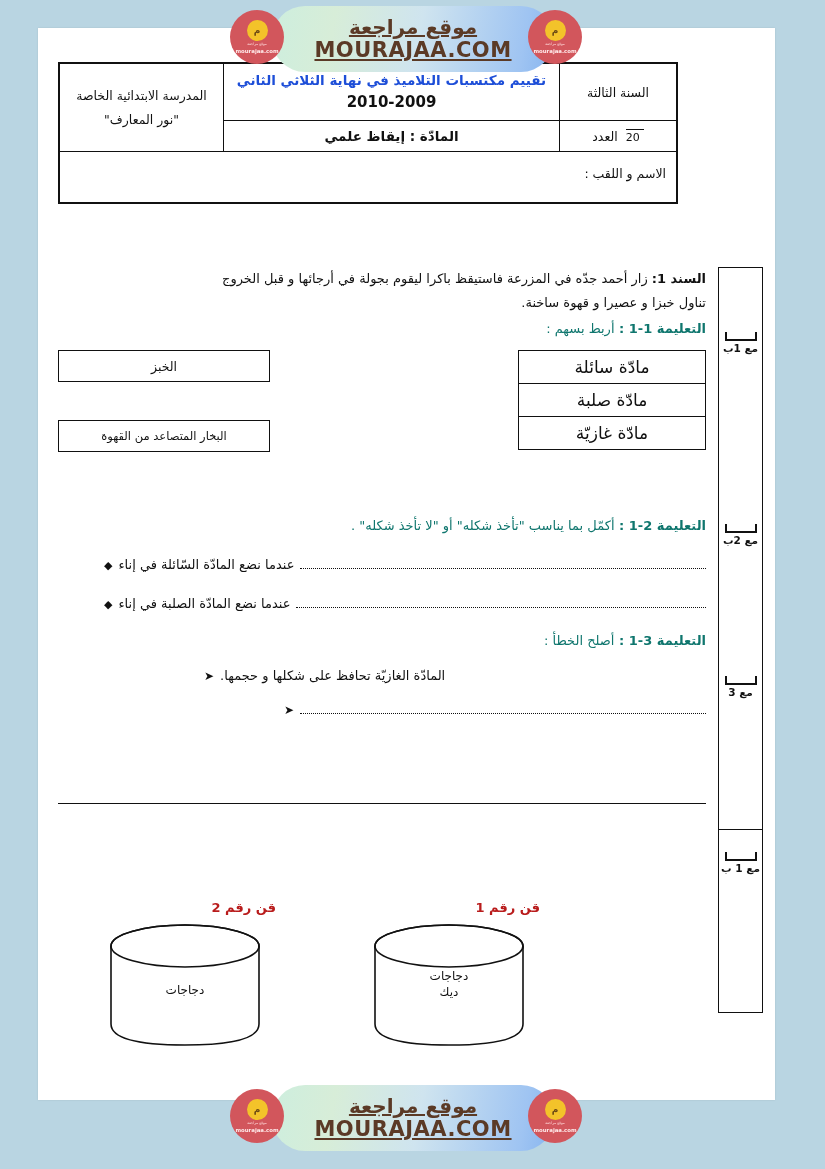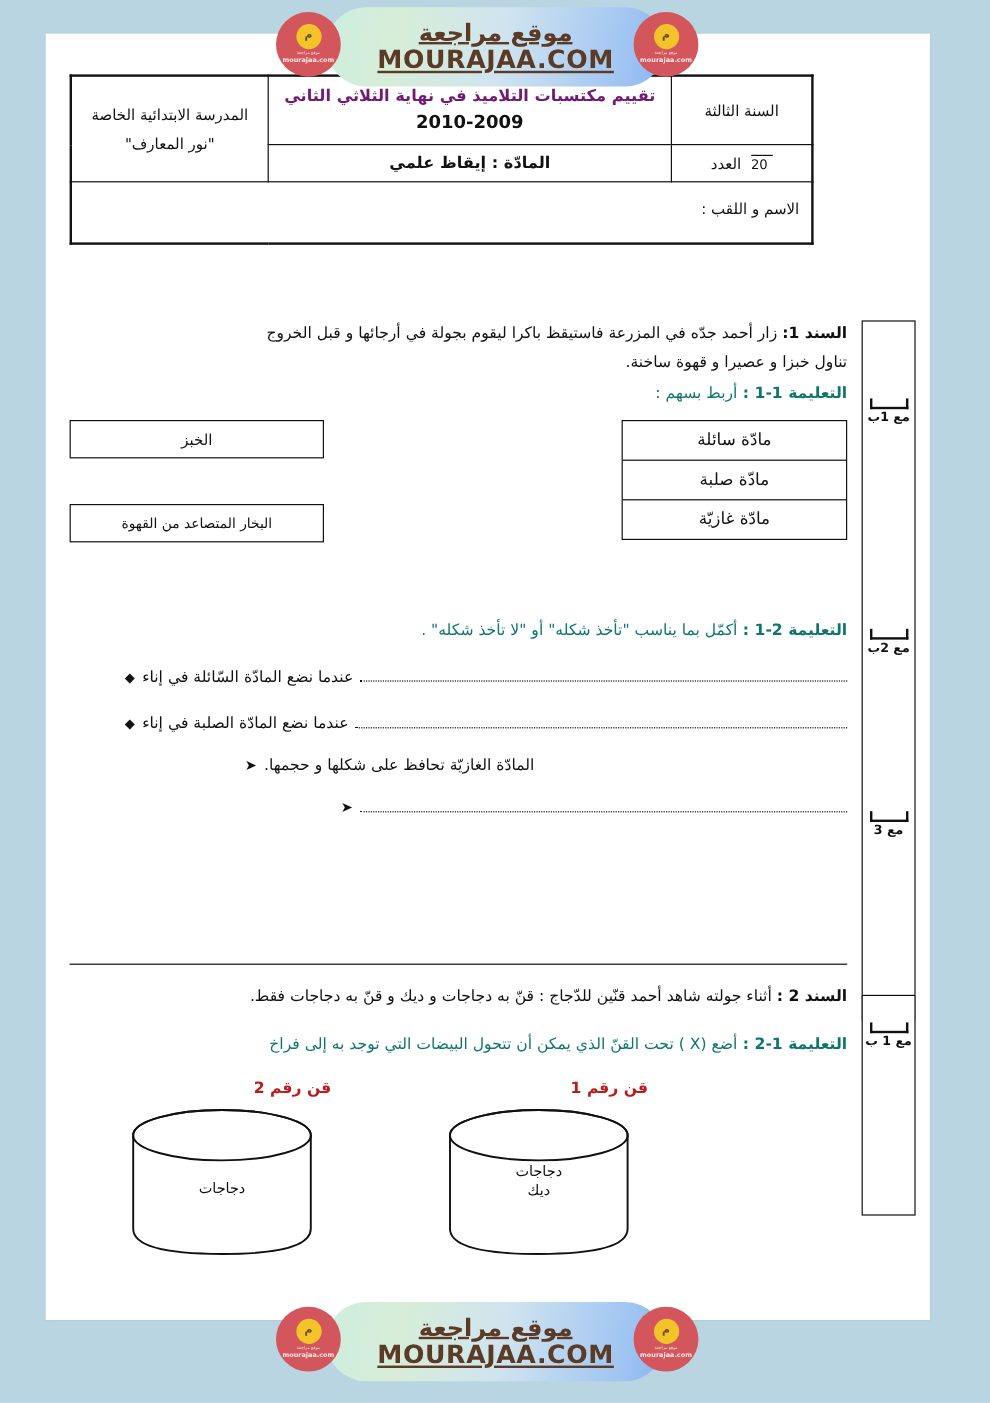--- a/index.html
+++ b/index.html
@@ -140,21 +140,21 @@
     line-height: 1.9;
     padding: 6px 4px !important;
   }
   .hdr-title-cell {
     text-align: center;
     padding: 6px 4px !important;
   }
   .hdr-title-ar {
     font-size: 13.5px;
     font-weight: bold;
-    color: #701a75;
+    color: #1d4ed8;
     letter-spacing: -0.3px;
     line-height: 1.5;
   }
   .hdr-title-year {
     font-size: 15px;
     font-weight: bold;
     color: #111;
     direction: ltr;
     line-height: 1.6;
   }
@@ -326,21 +326,21 @@
     border: 1.4px solid #111;
     box-sizing: border-box;
     background: #fff;
   }
   #left-stack .row {
     height: 32px;
     border-bottom: 1.1px solid #111;
     display: flex;
     align-items: center;
     justify-content: center;
-    font-size: 14px;
+    font-size: 17px;
     color: #111;
   }
   #left-stack .row:last-child { border-bottom: none; }
   #right-box-1 { left: 0; top: 0; width: 212px; height: 32px; }
   #right-box-2 { left: 0; top: 70px; width: 212px; height: 32px; font-size: 11.5px; }
 
   
   #cylinder-area {
     position: absolute;
     left: 58px;
@@ -476,42 +476,38 @@
       <span>عندما نضع المادّة السّائلة في إناء</span>
       <span class="bullet-diamond">◆</span>
     </div>
 
     <div class="dotted-row" style="margin-top:24px; padding-left:46px;">
       <span class="dots-fill"></span>
       <span>عندما نضع المادّة الصلبة في إناء</span>
       <span class="bullet-diamond">◆</span>
     </div>
 
+    <div class="instr" style="margin-top:22px; padding-left:86px;">
+      <span>التعليمة 3-1 :</span>
+      <span class="normal">أصلح الخطأ :</span>
+    </div>
 
     <div class="dotted-row" style="margin-top:20px; padding-left:146px; justify-content:flex-end;">
       <span>المادّة الغازيّة تحافظ على شكلها و حجمها.</span>
       <span class="arrow-marker">➤</span>
     </div>
 
     <div class="dotted-row" style="margin-top:20px; padding-left:226px;">
       <span class="dots-fill"></span>
       <span class="arrow-marker">➤</span>
     </div>
   </div>
 
   <div style="position:absolute; top:552px; left:0; width:648px;">
-    <div class="body-line" style="padding-left:2px;">
-      <span class="bold">السند 2 :</span>
-      <span>أثناء جولته شاهد أحمد قنّين للدّجاج : قنّ به دجاجات و ديك و قنّ به دجاجات فقط.</span>
-    </div>
-
-    <div class="instr" style="margin-top:20px; padding-left:2px;">
-      <span>التعليمة 1-2 :</span>
-      <span class="normal">أضع (X ) تحت القنّ الذي يمكن أن تتحول البيضات التي توجد به إلى فراخ</span>
-    </div>
+
   </div>
 </div>
 
 <div class="sec-divider" id="divider-1"></div>
 
 <div id="cylinder-area">
 
   <div class="cyl-group" id="cyl-group-1">
     <div class="cyl-caption">قن رقم 1</div>
     <div class="cyl-shape">

